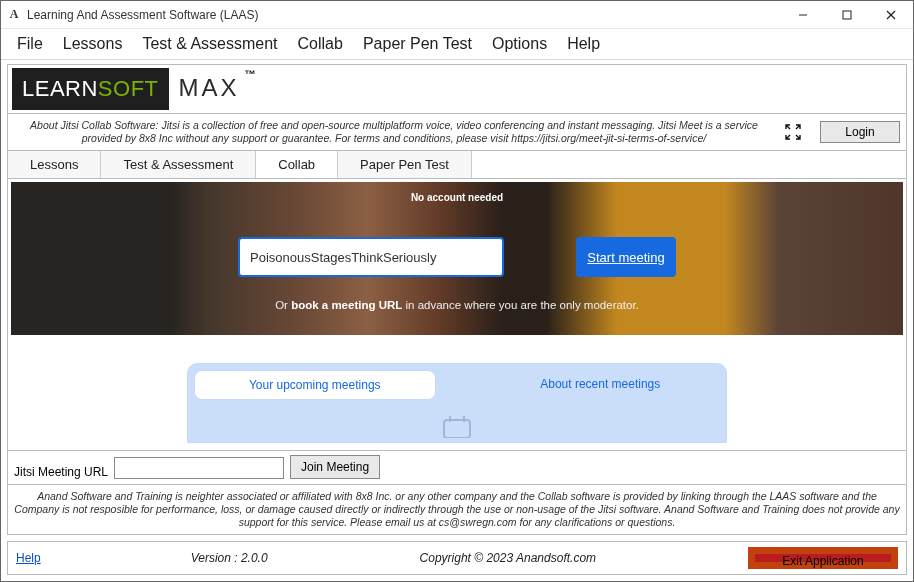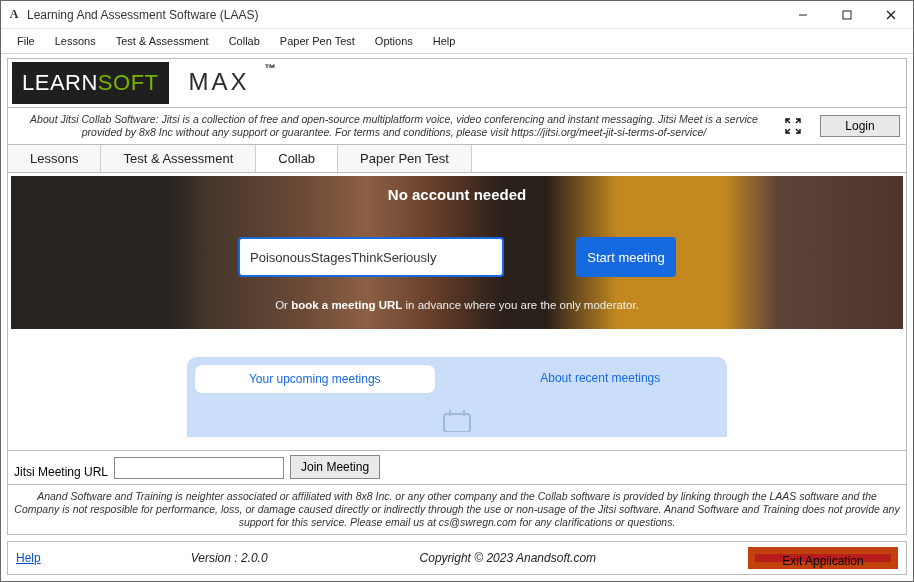--- a/index.html
+++ b/index.html
@@ -3,39 +3,39 @@
 <meta charset="utf-8">
 <style>
 * { box-sizing: border-box; margin: 0; padding: 0; }
 body { font-family: "Segoe UI", Tahoma, sans-serif; font-size: 12px; background: #fff; width: 914px; height: 582px; overflow: hidden; display: flex; flex-direction: column; border: 1px solid #666; }
 .titlebar { display: flex; align-items: center; height: 28px; padding-left: 6px; background: #fff; border-bottom: 1px solid #e8e8e8; }
 .titlebar .app-icon { width: 14px; height: 14px; margin-right: 6px; display:flex; align-items:center; justify-content:center; font-weight:bold; font-family:serif; color:#333; }
 .titlebar .title { flex: 1; color: #333; font-size: 12px; }
 .win-btns { display: flex; height: 100%; }
 .win-btn { width: 44px; display: flex; align-items: center; justify-content: center; color: #333; font-size: 12px; }
 .menubar { display: flex; gap: 0; padding: 2px 6px; border-bottom: 1px solid #d8d8d8; }
-.menubar span { padding: 4px 10px; font-size: 11px; color: #222; cursor: default; }
+.menubar span { padding: 4px 10px; font-size: 16px; color: #222; cursor: default; }
 .app-body { padding: 4px 6px 0 6px; display: flex; flex-direction: column; flex: 1; min-height: 0; }
-.logo-row { border: 1px solid #bbb; border-bottom: none; padding: 3px 4px; display: flex; align-items: flex-start; gap: 14px; }
+.logo-row { border: 1px solid #bbb; border-bottom: none; padding: 3px 4px; display: flex; align-items: flex-start; gap: 4px; }
 .logo-learnsoft { background: #1f1f1f; color: #fff; padding: 8px 10px; font-size: 22px; font-weight: 300; letter-spacing: .5px; }
 .logo-learnsoft .soft { color: #78b400; }
 .logo-max { font-size: 24px; font-weight: 400; letter-spacing: 3px; color: #2b2b2b; margin-left: 6px; margin-top: 6px; }
 .logo-tm { font-size: 11px; font-weight: bold; color: #111; margin-left: 1px; }
 .desc-row { border: 1px solid #bbb; display: flex; align-items: center; padding: 5px 6px; gap: 10px; }
 .desc-text { flex: 1; font-style: italic; font-size: 10.5px; color: #333; text-align: center; line-height: 1.25; }
 .expand-icon { width: 18px; height: 18px; display:flex; align-items:center; justify-content:center; }
 .login-btn { width: 80px; height: 22px; background: #e9e9e9; border: 1px solid #888; font-size: 12px; margin-left: 8px; }
 .tabs-row { display: flex; border: 1px solid #bbb; border-top: none; border-bottom: none; }
 .tab { padding: 6px 22px; font-size: 13px; color: #222; border-right: 1px solid #ccc; background: #f7f7f7; cursor: default; }
 .tab.active { background: #fff; border-top: 1px solid #bbb; position: relative; margin-top:-1px; }
 .content-frame { border: 1px solid #bbb; flex: 1; padding: 3px; display: flex; flex-direction: column; min-height: 0; }
 .jitsi-area { flex: 1; display: flex; flex-direction: column; min-height: 0; overflow: hidden; }
 .hero { height: 153px; background: linear-gradient(0deg, rgba(40,40,40,.22), rgba(40,40,40,.22)), linear-gradient(90deg,#28231f 0%,#28231f 18%, #4b3a2c 22%, #7c513a 32%, #a86f4b 40%, #734028 48%, #2b1e16 55%, #2b1e16 60%, #efa21d 68%, #efa21d 80%, #6a4b3c 86%, #5a392b 100%); display:flex; flex-direction:column; align-items:center; color:#fff; position:relative; }
-.hero .tagline { margin-top: 10px; font-size: 15px; font-weight: 600; }
-.hero .room-row { margin-top: 34px; display: flex; gap: 24px; }
+.hero .tagline { margin-top: 10px; font-size: 10px; font-weight: 600; }
+.hero .room-row { margin-top: 34px; display: flex; gap: 24px; text-decoration: underline; }
 .hero .room-input { width: 266px; height: 40px; border: 2px solid #1769e0; border-radius: 4px; padding: 0 10px; font-size: 13px; color: #333; outline: none; }
 .hero .start-btn { width: 100px; height: 40px; background: #1769e0; color: #fff; border: none; border-radius: 4px; font-size: 13px; font-weight: 500; margin-left: 48px; }
 .hero .book-line { margin-top: 22px; font-size: 11.5px; color: #eee; }
 .hero .book-line b { color: #fff; }
 .meetings-frame { margin: 28px auto 0 auto; width: 540px; background: #cbdef9; border: 1px solid #c6d9f7; border-radius: 10px 10px 0 0; padding: 6px 6px 0 6px; display: flex; flex-direction: column; align-items: center; height: 80px; }
 .meetings-tabs { display: flex; width: 100%; background: transparent; border-radius: 8px; overflow: hidden; gap: 45px; }
 .mtab { flex: 1; text-align: center; padding: 7px 0; font-size: 12px; color: #1769e0; }
 .mtab.active { background: #fff; border-radius: 8px; border: 1px solid #c6d9f7; }
 .cal-icon { margin-top: 14px; width: 34px; height: 24px; }
 .url-row { border: 1px solid #bbb; border-top: none; padding: 5px 6px; display: flex; align-items: flex-end; gap: 6px; margin-top:-1px; }

